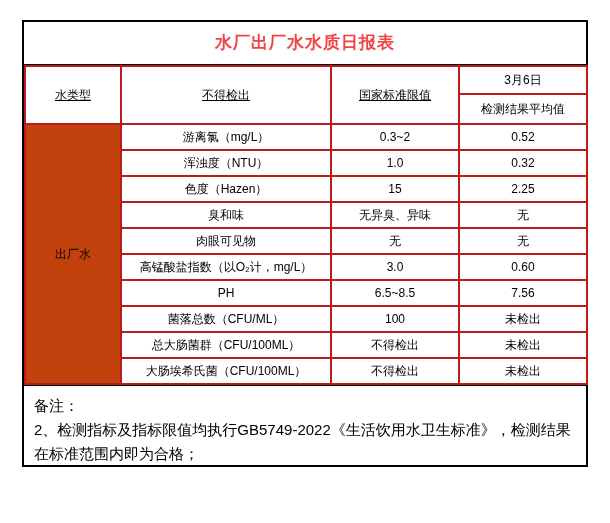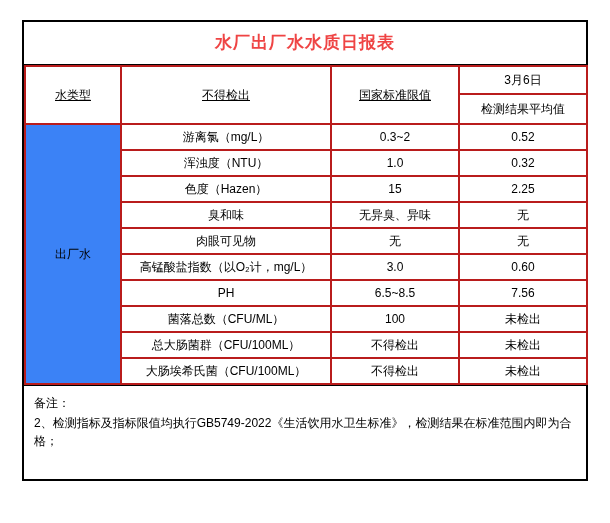--- a/index.html
+++ b/index.html
@@ -65,33 +65,33 @@
   .date-cell {
     font-size: 15px;
     font-weight: bold;
     height: 26px !important;
   }
   .avg-cell {
     font-size: 12px;
     height: 28px !important;
   }
   .watertype-cell {
-    background: #3b82f6;
+    background: #c2410c;
     font-size: 13px;
     font-weight: bold;
   }
   td.item {
     text-align: left;
     padding-left: 8px;
     font-size: 12px;
   }
   .notes {
     border-top: 1px solid #000000;
-    padding: 8px 10px 28px 10px;
-    font-size: 12px;
+    padding: 8px 10px 0 10px;
+    font-size: 15px;
     line-height: 1.55;
     color: #000000;
   }
   .notes div {
     margin: 0;
   }
   .notes .n-title {
     margin-bottom: 1px;
   }
 </style>

